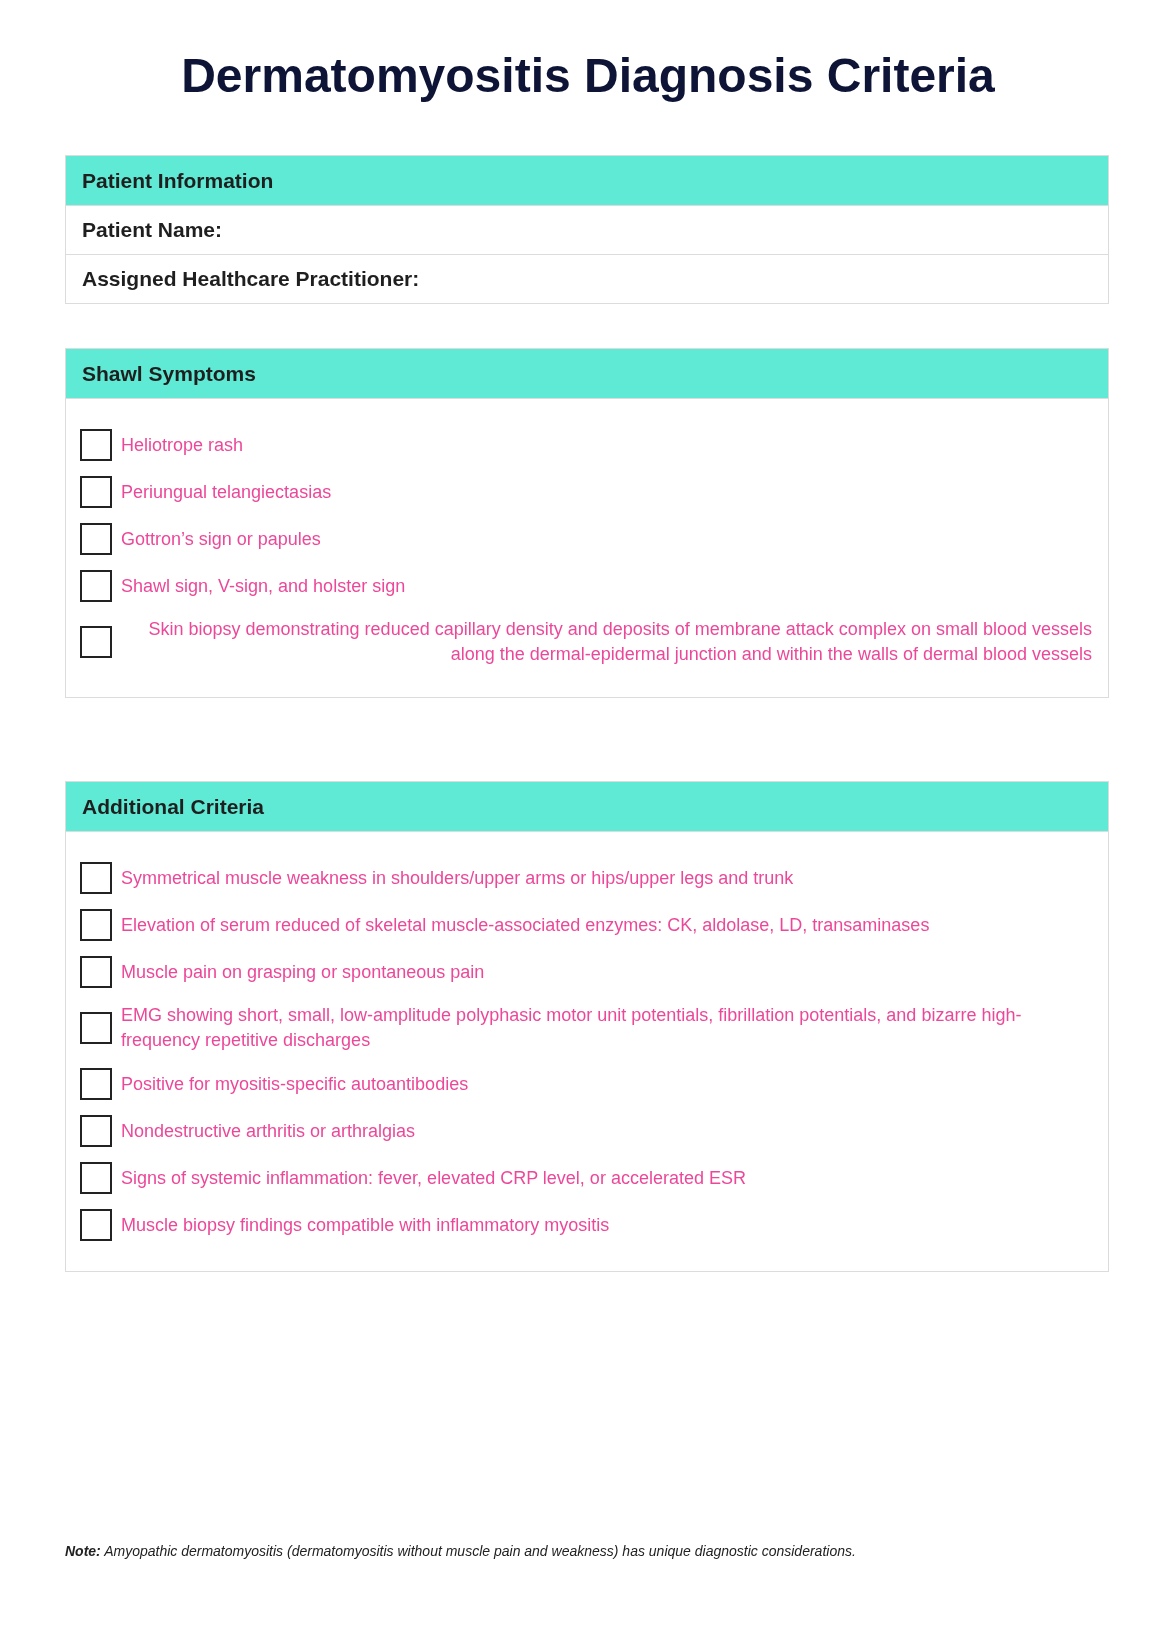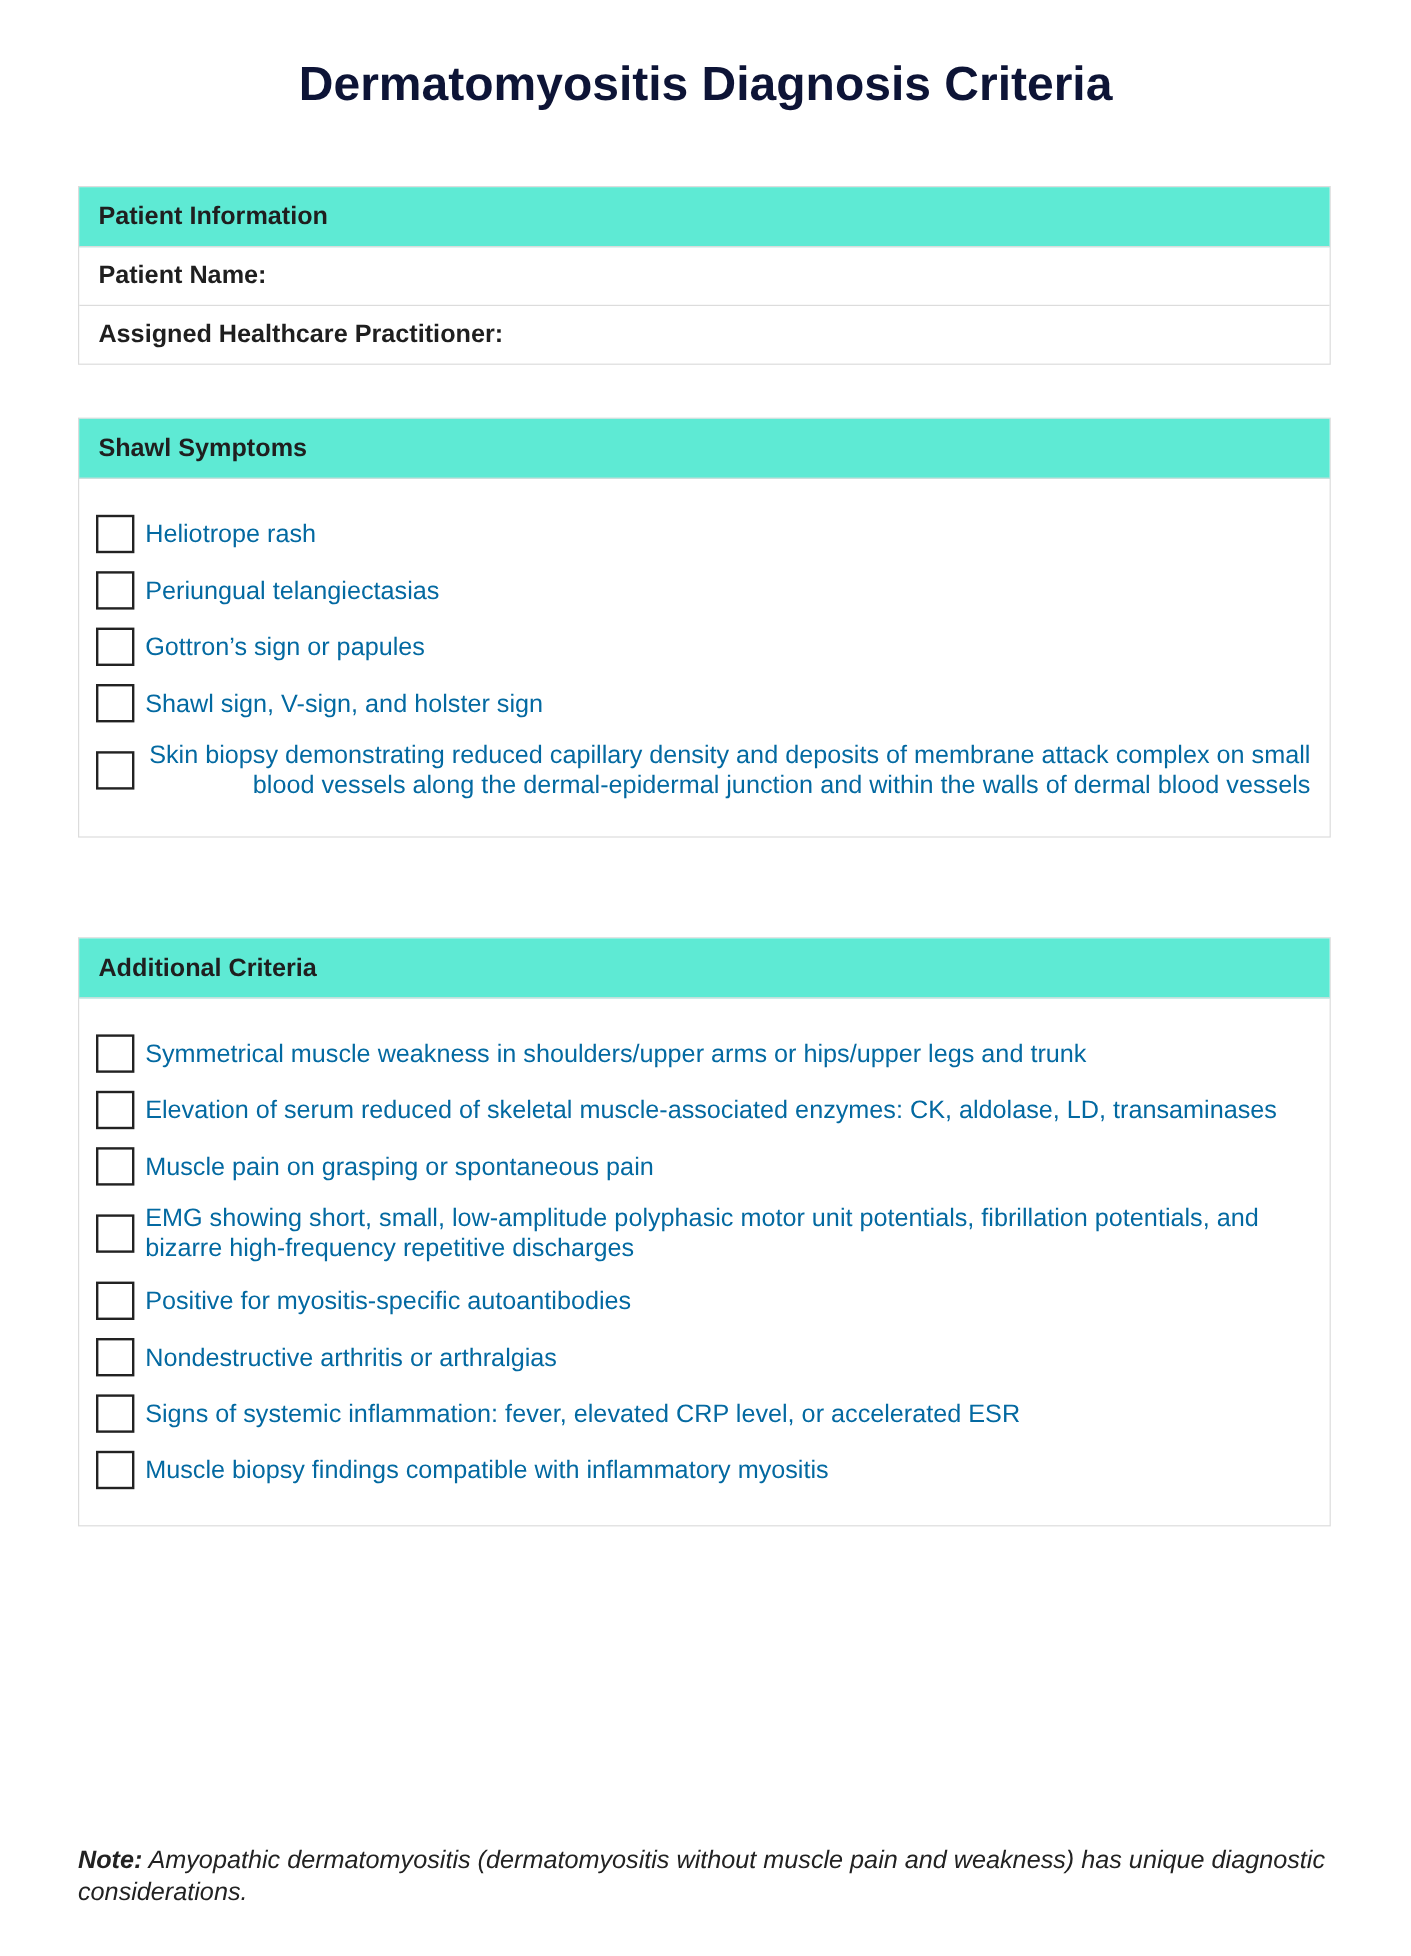--- a/index.html
+++ b/index.html
@@ -7,21 +7,21 @@
       width: 1176px;
       height: 1630px;
       position: relative;
       font-family: "Liberation Sans", sans-serif;
       color: #222222;
     }
     .title {
       position: absolute;
       top: 48px; left: 0; width: 1176px;
       text-align: center;
-      font-size: 40px;
+      font-size: 48px;
       font-weight: bold;
       color: #0d1436;
       margin: 0;
       letter-spacing: 0px;
     }
     .section {
       position: absolute;
       left: 65px;
       width: 1044px;
       border: 1px solid #dcdcdc;
@@ -61,30 +61,30 @@
       flex: 0 0 auto;
       width: 32px;
       height: 32px;
       border: 2px solid #222222;
       box-sizing: border-box;
       margin-right: 9px;
       background: #ffffff;
       cursor: pointer;
     }
     .check-label {
-      font-size: 21px;
+      font-size: 18px;
       line-height: 25px;
-      color: #0369a1;
+      color: #ec4899;
     }
     .note {
       position: absolute;
       left: 65px;
       top: 1538px;
       width: 1050px;
-      font-size: 21px;
+      font-size: 14px;
       line-height: 26px;
       font-style: italic;
       color: #222222;
     }
     .note b { font-weight: bold; }
   </style>
 </head>
 <body>
 
 <h1 class="title">Dermatomyositis Diagnosis Criteria</h1>

